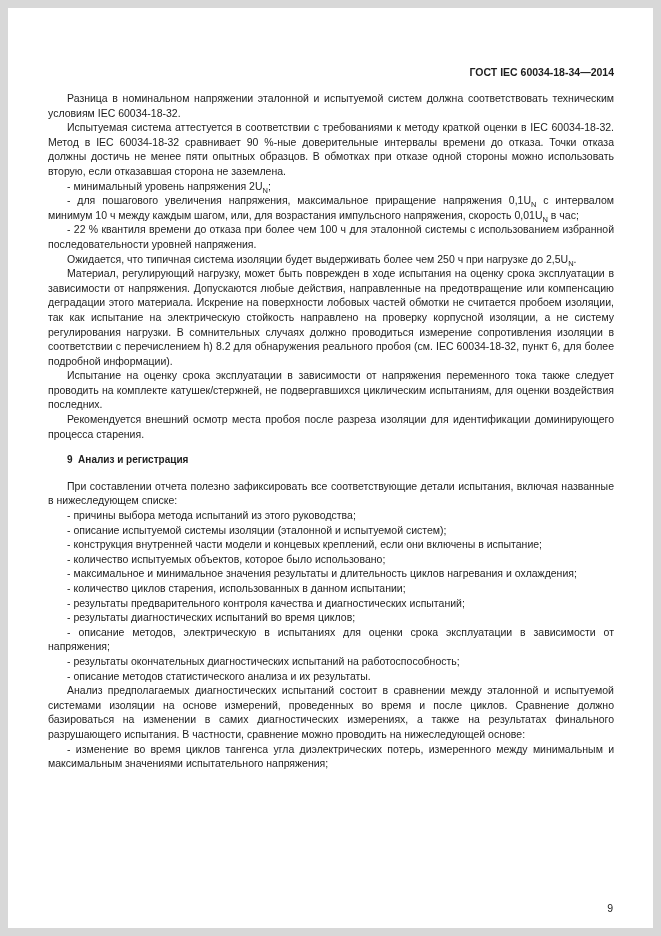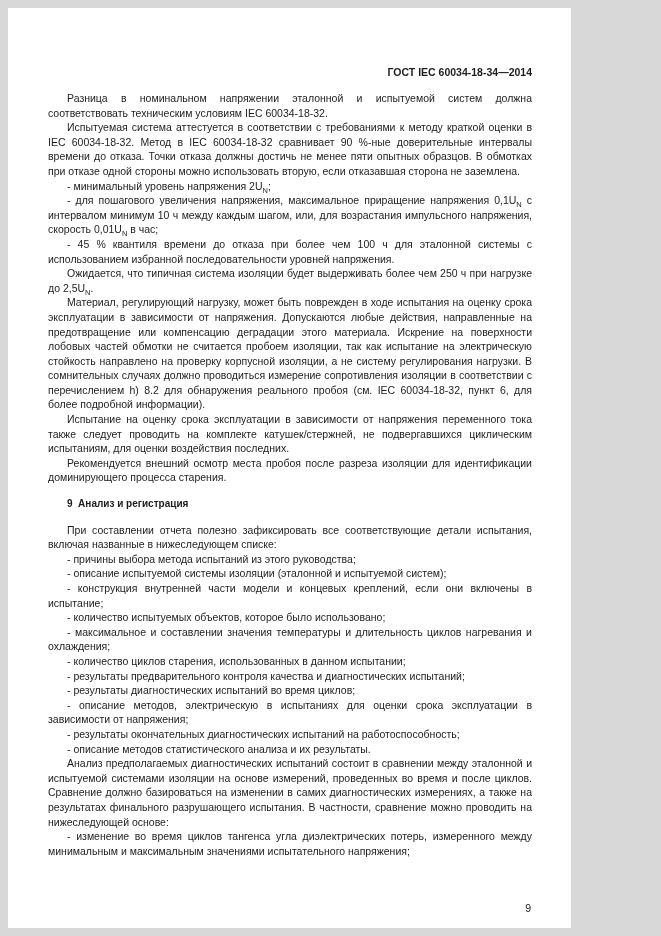--- a/index.html
+++ b/index.html
@@ -8,21 +8,21 @@
     height: 936px;
     background: #d8d8d8;
     position: relative;
     overflow: hidden;
     font-family: "Liberation Sans", sans-serif;
   }
   .sheet {
     position: absolute;
     left: 8px;
     top: 8px;
-    width: 563px;
+    width: 645px;
     height: 920px;
     background: #ffffff;
     box-sizing: border-box;
     padding: 58px 39px 0 40px;
   }
   .running-header {
     font-size: 10.5px;
     font-weight: 700;
     color: #1d1d1d;
     text-align: right;
@@ -54,32 +54,32 @@
 </head>
 <body>
 
 <div class="sheet">
   <div class="running-header">ГОСТ IEC 60034-18-34—2014</div>
   <main class="content" id="content">
       <p>Разница в номинальном напряжении эталонной и испытуемой систем должна соответствовать техническим условиям IEC 60034-18-32.</p>
       <p>Испытуемая система аттестуется в соответствии с требованиями к методу краткой оценки в IEC 60034-18-32. Метод в IEC 60034-18-32 сравнивает 90 %-ные доверительные интервалы времени до отказа. Точки отказа должны достичь не менее пяти опытных образцов. В обмотках при отказе одной стороны можно использовать вторую, если отказавшая сторона не заземлена.</p>
       <p>- минимальный уровень напряжения 2U<sub>N</sub>;</p>
       <p>- для пошагового увеличения напряжения, максимальное приращение напряжения 0,1U<sub>N</sub> с интервалом минимум 10 ч между каждым шагом, или, для возрастания импульсного напряжения, скорость 0,01U<sub>N</sub> в час;</p>
-      <p>- 45 % квантиля времени до отказа при более чем 100 ч для эталонной системы с использованием избранной последовательности уровней напряжения.</p>
+      <p>- 22 % квантиля времени до отказа при более чем 100 ч для эталонной системы с использованием избранной последовательности уровней напряжения.</p>
       <p>Ожидается, что типичная система изоляции будет выдерживать более чем 250 ч при нагрузке до 2,5U<sub>N</sub>.</p>
       <p>Материал, регулирующий нагрузку, может быть поврежден в ходе испытания на оценку срока эксплуатации в зависимости от напряжения. Допускаются любые действия, направленные на предотвращение или компенсацию деградации этого материала. Искрение на поверхности лобовых частей обмотки не считается пробоем изоляции, так как испытание на электрическую стойкость направлено на проверку корпусной изоляции, а не систему регулирования нагрузки. В сомнительных случаях должно проводиться измерение сопротивления изоляции в соответствии с перечислением h) 8.2 для обнаружения реального пробоя (см. IEC 60034-18-32, пункт 6, для более подробной информации).</p>
       <p>Испытание на оценку срока эксплуатации в зависимости от напряжения переменного тока также следует проводить на комплекте катушек/стержней, не подвергавшихся циклическим испытаниям, для оценки воздействия последних.</p>
       <p>Рекомендуется внешний осмотр места пробоя после разреза изоляции для идентификации доминирующего процесса старения.</p>
       <h2>9&nbsp;&nbsp;Анализ и регистрация</h2>
       <p>При составлении отчета полезно зафиксировать все соответствующие детали испытания, включая названные в нижеследующем списке:</p>
       <p>- причины выбора метода испытаний из этого руководства;</p>
       <p>- описание испытуемой системы изоляции (эталонной и испытуемой систем);</p>
       <p>- конструкция внутренней части модели и концевых креплений, если они включены в испытание;</p>
       <p>- количество испытуемых объектов, которое было использовано;</p>
-      <p>- максимальное и составлении значения температуры и длительность циклов нагревания и охлаждения;</p>
+      <p>- максимальное и минимальное значения результаты и длительность циклов нагревания и охлаждения;</p>
       <p>- количество циклов старения, использованных в данном испытании;</p>
       <p>- результаты предварительного контроля качества и диагностических испытаний;</p>
       <p>- результаты диагностических испытаний во время циклов;</p>
       <p>- описание методов, электрическую в испытаниях для оценки срока эксплуатации в зависимости от напряжения;</p>
       <p>- результаты окончательных диагностических испытаний на работоспособность;</p>
       <p>- описание методов статистического анализа и их результаты.</p>
       <p>Анализ предполагаемых диагностических испытаний состоит в сравнении между эталонной и испытуемой системами изоляции на основе измерений, проведенных во время и после циклов. Сравнение должно базироваться на изменении в самих диагностических измерениях, а также на результатах финального разрушающего испытания. В частности, сравнение можно проводить на нижеследующей основе:</p>
       <p>- изменение во время циклов тангенса угла диэлектрических потерь, измеренного между минимальным и максимальным значениями испытательного напряжения;</p>
     </main>
   <div class="page-number">9</div>

